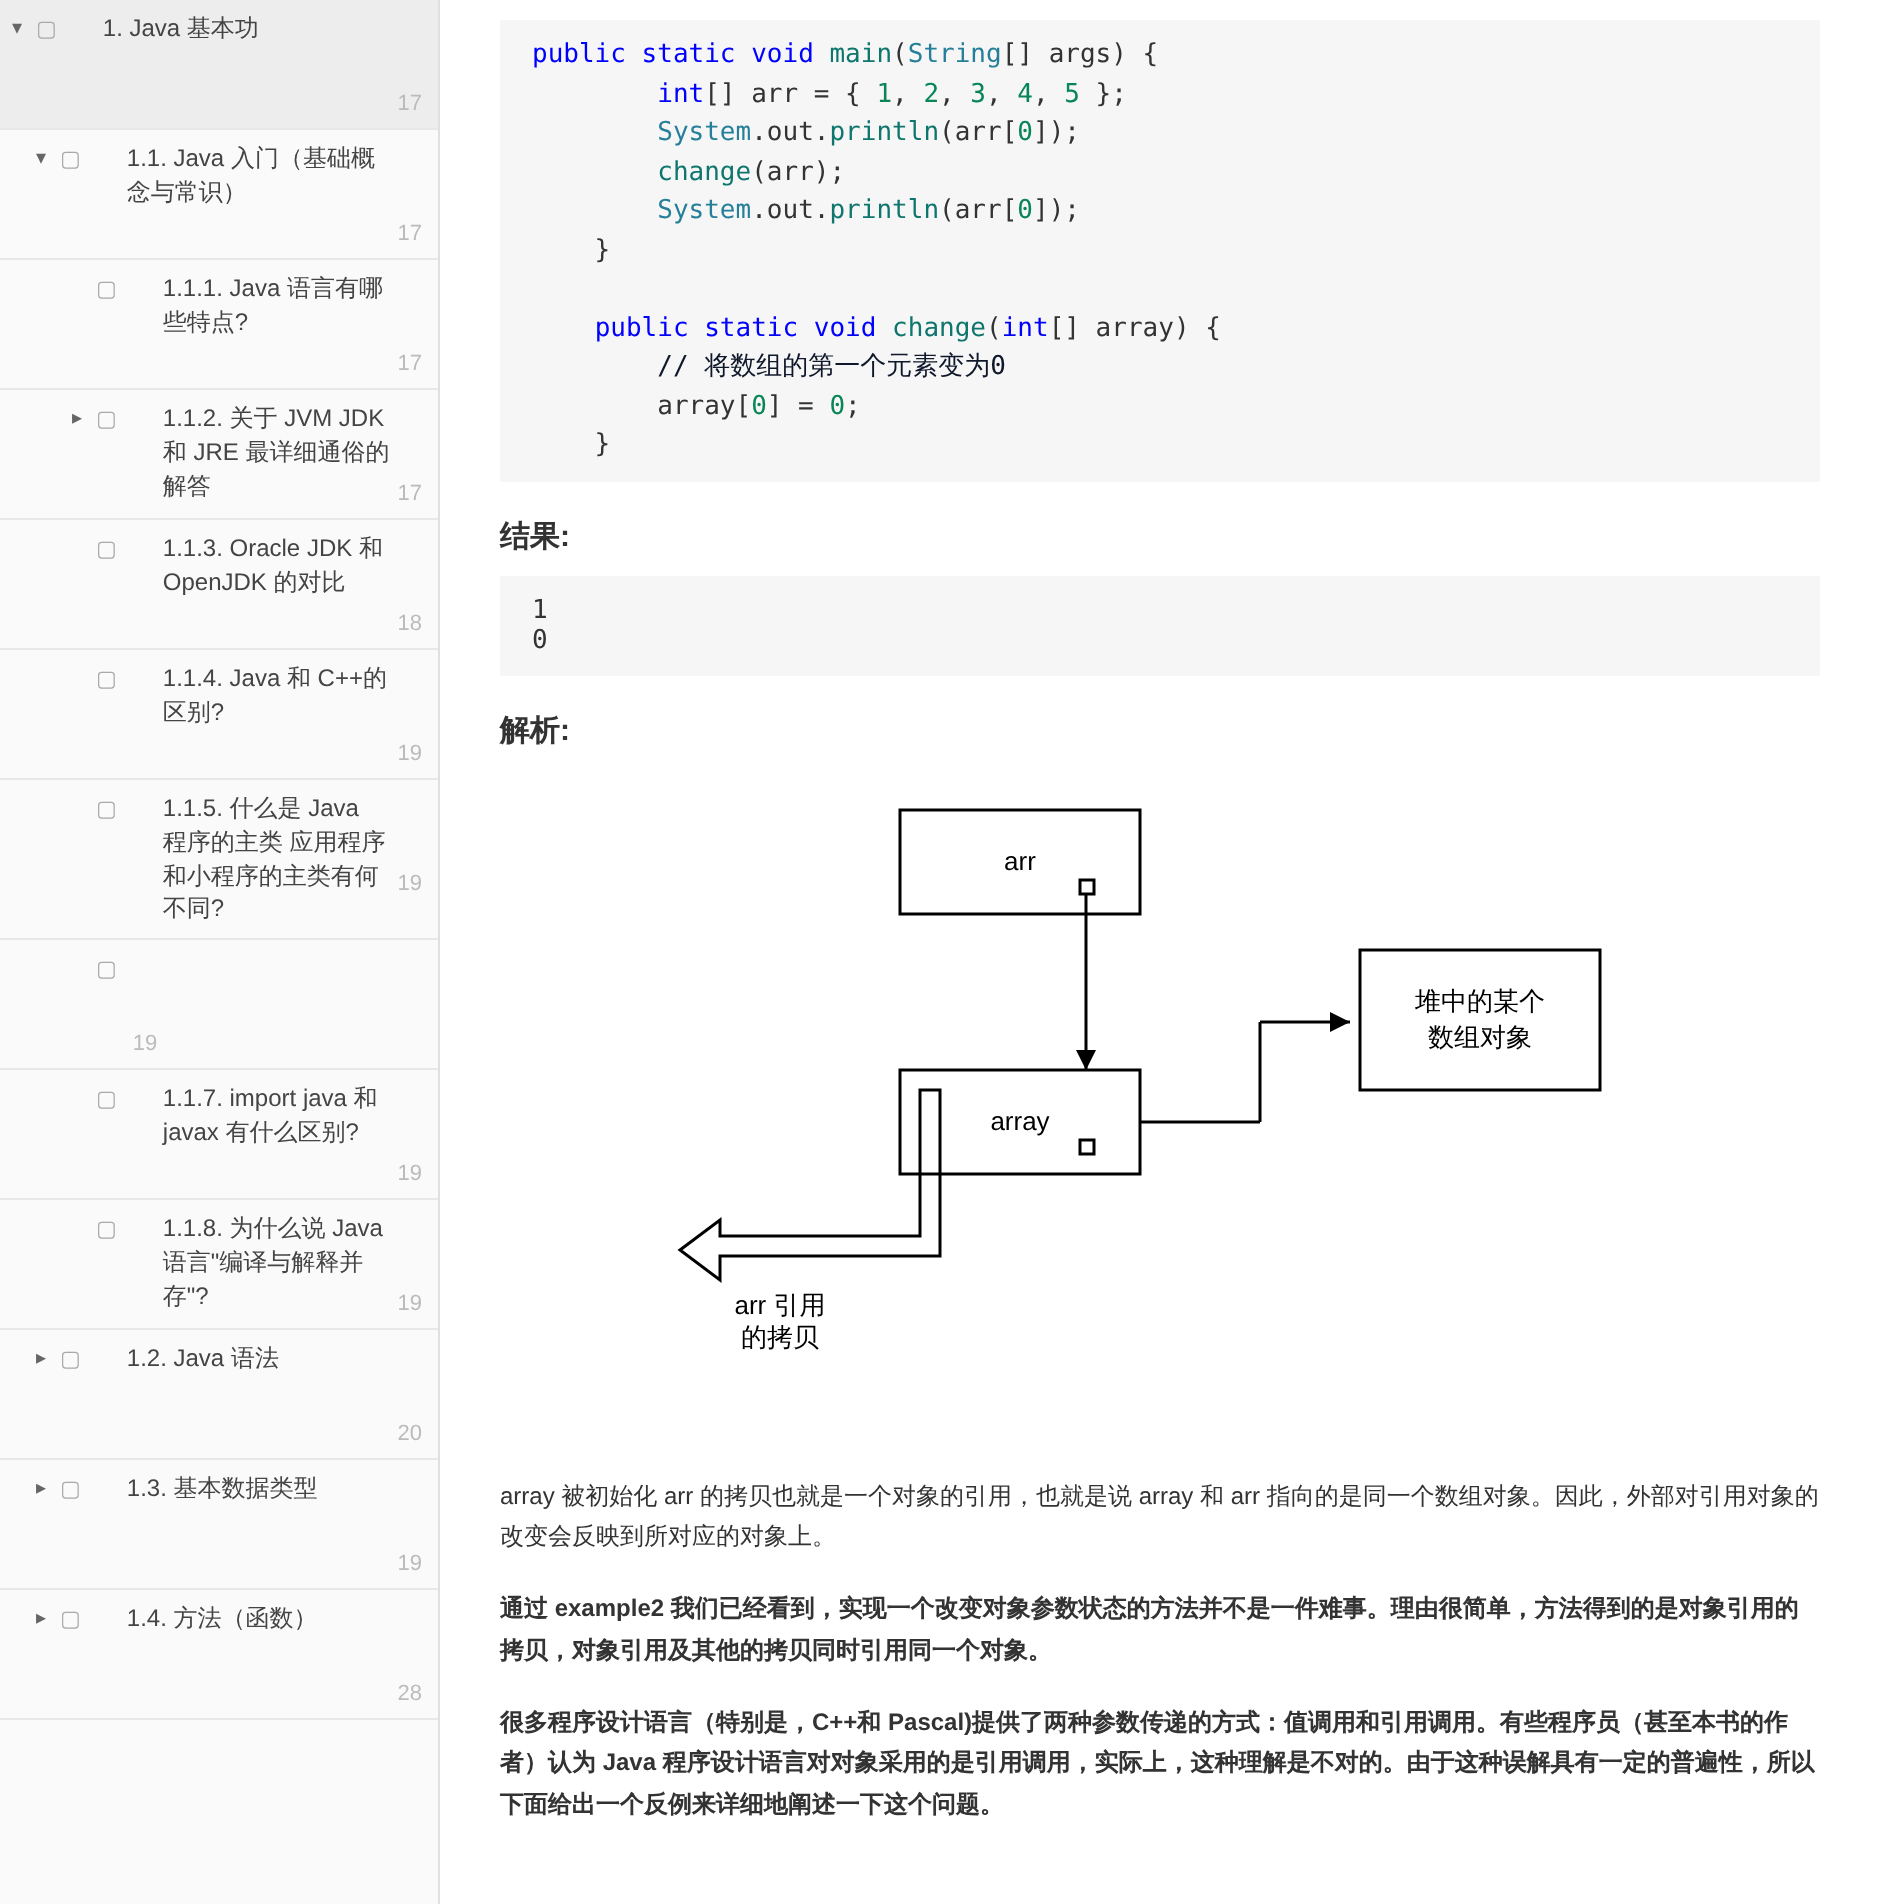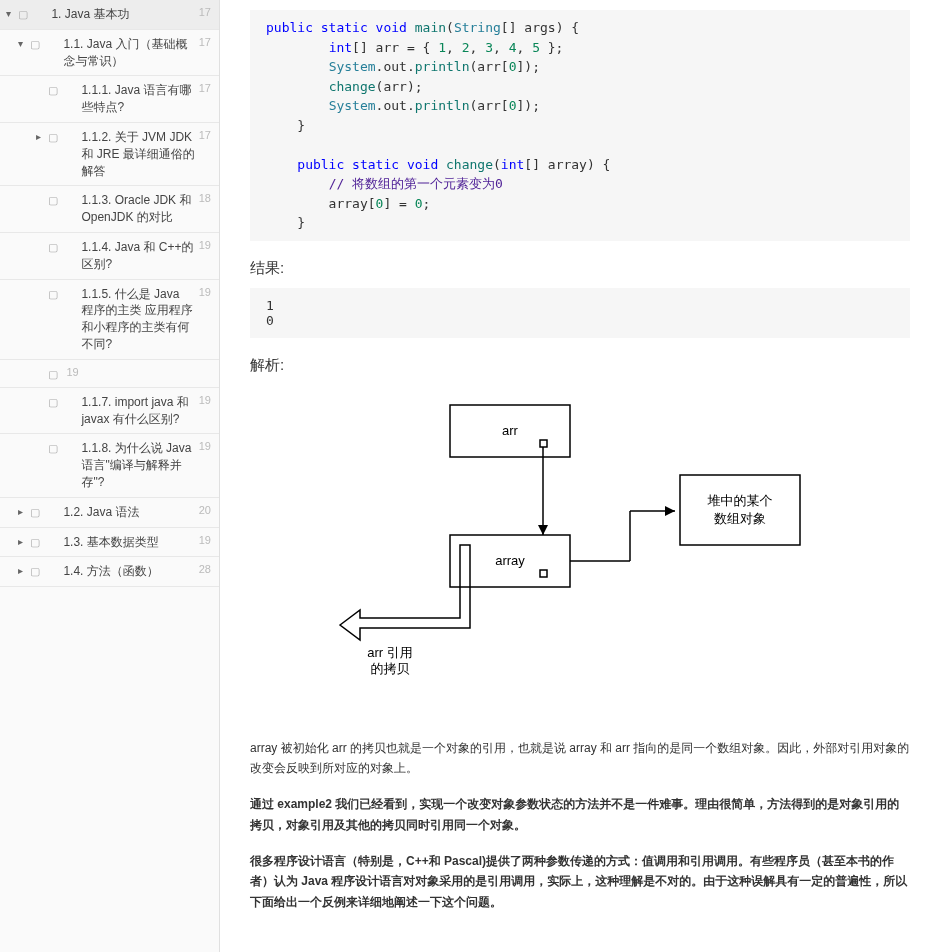--- a/index.html
+++ b/index.html
@@ -5,29 +5,29 @@
 * { margin: 0; padding: 0; box-sizing: border-box; }
 body { font-family: "Microsoft YaHei", Arial, sans-serif; font-size: 13px; color: #333; display: flex; }
 .sidebar { width: 220px; background: #fafafa; border-right: 1px solid #e0e0e0; height: 100vh; overflow-y: auto; }
 .nav-item { display: flex; align-items: flex-start; padding: 6px 8px; border-bottom: 1px solid #e8e8e8; cursor: pointer; position: relative; }
 .nav-item.level0 { padding-left: 6px; background: #ededed; }
 .nav-item.level1 { padding-left: 18px; }
 .nav-item.level2 { padding-left: 36px; }
 .nav-item .arrow { width: 10px; font-size: 10px; color: #666; margin-right: 2px; margin-top: 2px; user-select: none; }
 .nav-item .book { font-size: 11px; color: #aaa; margin-right: 4px; margin-top: 2px; }
 .nav-item .label { flex: 1; color: #444; line-height: 1.4; font-size: 12px; margin-left: 19px; }
-.nav-item .count { color: #bbb; font-size: 11px; margin-left: 4px; }
+.nav-item .count { color: #bbb; font-size: 11px; margin-left: 4px; margin-top: 40px; }
 .main { flex: 1; padding: 10px 30px 30px 30px; max-width: 720px; }
 .code-block { background: #f6f6f6; padding: 8px 16px; font-family: Consolas, monospace; font-size: 13px; line-height: 1.5; white-space: pre; overflow-x: auto; margin-bottom: 18px; }
 .kw-blue { color: #0000ff; }
 .kw-teal { color: #267f99; margin-top: 24px; }
 .id-brown { color: #0f766e; }
 .num { color: #098658; }
-.comment { color: #4c1d95; }
-.section-title { font-size: 15px; margin: 18px 0 10px 0; font-weight: normal; }
+.comment { color: #0f172a; }
+.section-title { font-size: 15px; margin: 18px 0 10px 0; font-weight: bold; }
 .output-block { background: #f6f6f6; padding: 10px 16px; font-family: Consolas, monospace; font-size: 13px; white-space: pre; margin-bottom: 18px; }
 .diagram { margin: 20px 0 40px 80px; }
 .box { stroke: #000; fill: none; stroke-width: 1.5; }
 .box-text { font-size: 13px; text-anchor: middle; }
 .para { font-size: 12px; line-height: 1.7; margin: 16px 0; }
 .strong { font-weight: bold; }
 </style>
 </head>
 <body>
 

